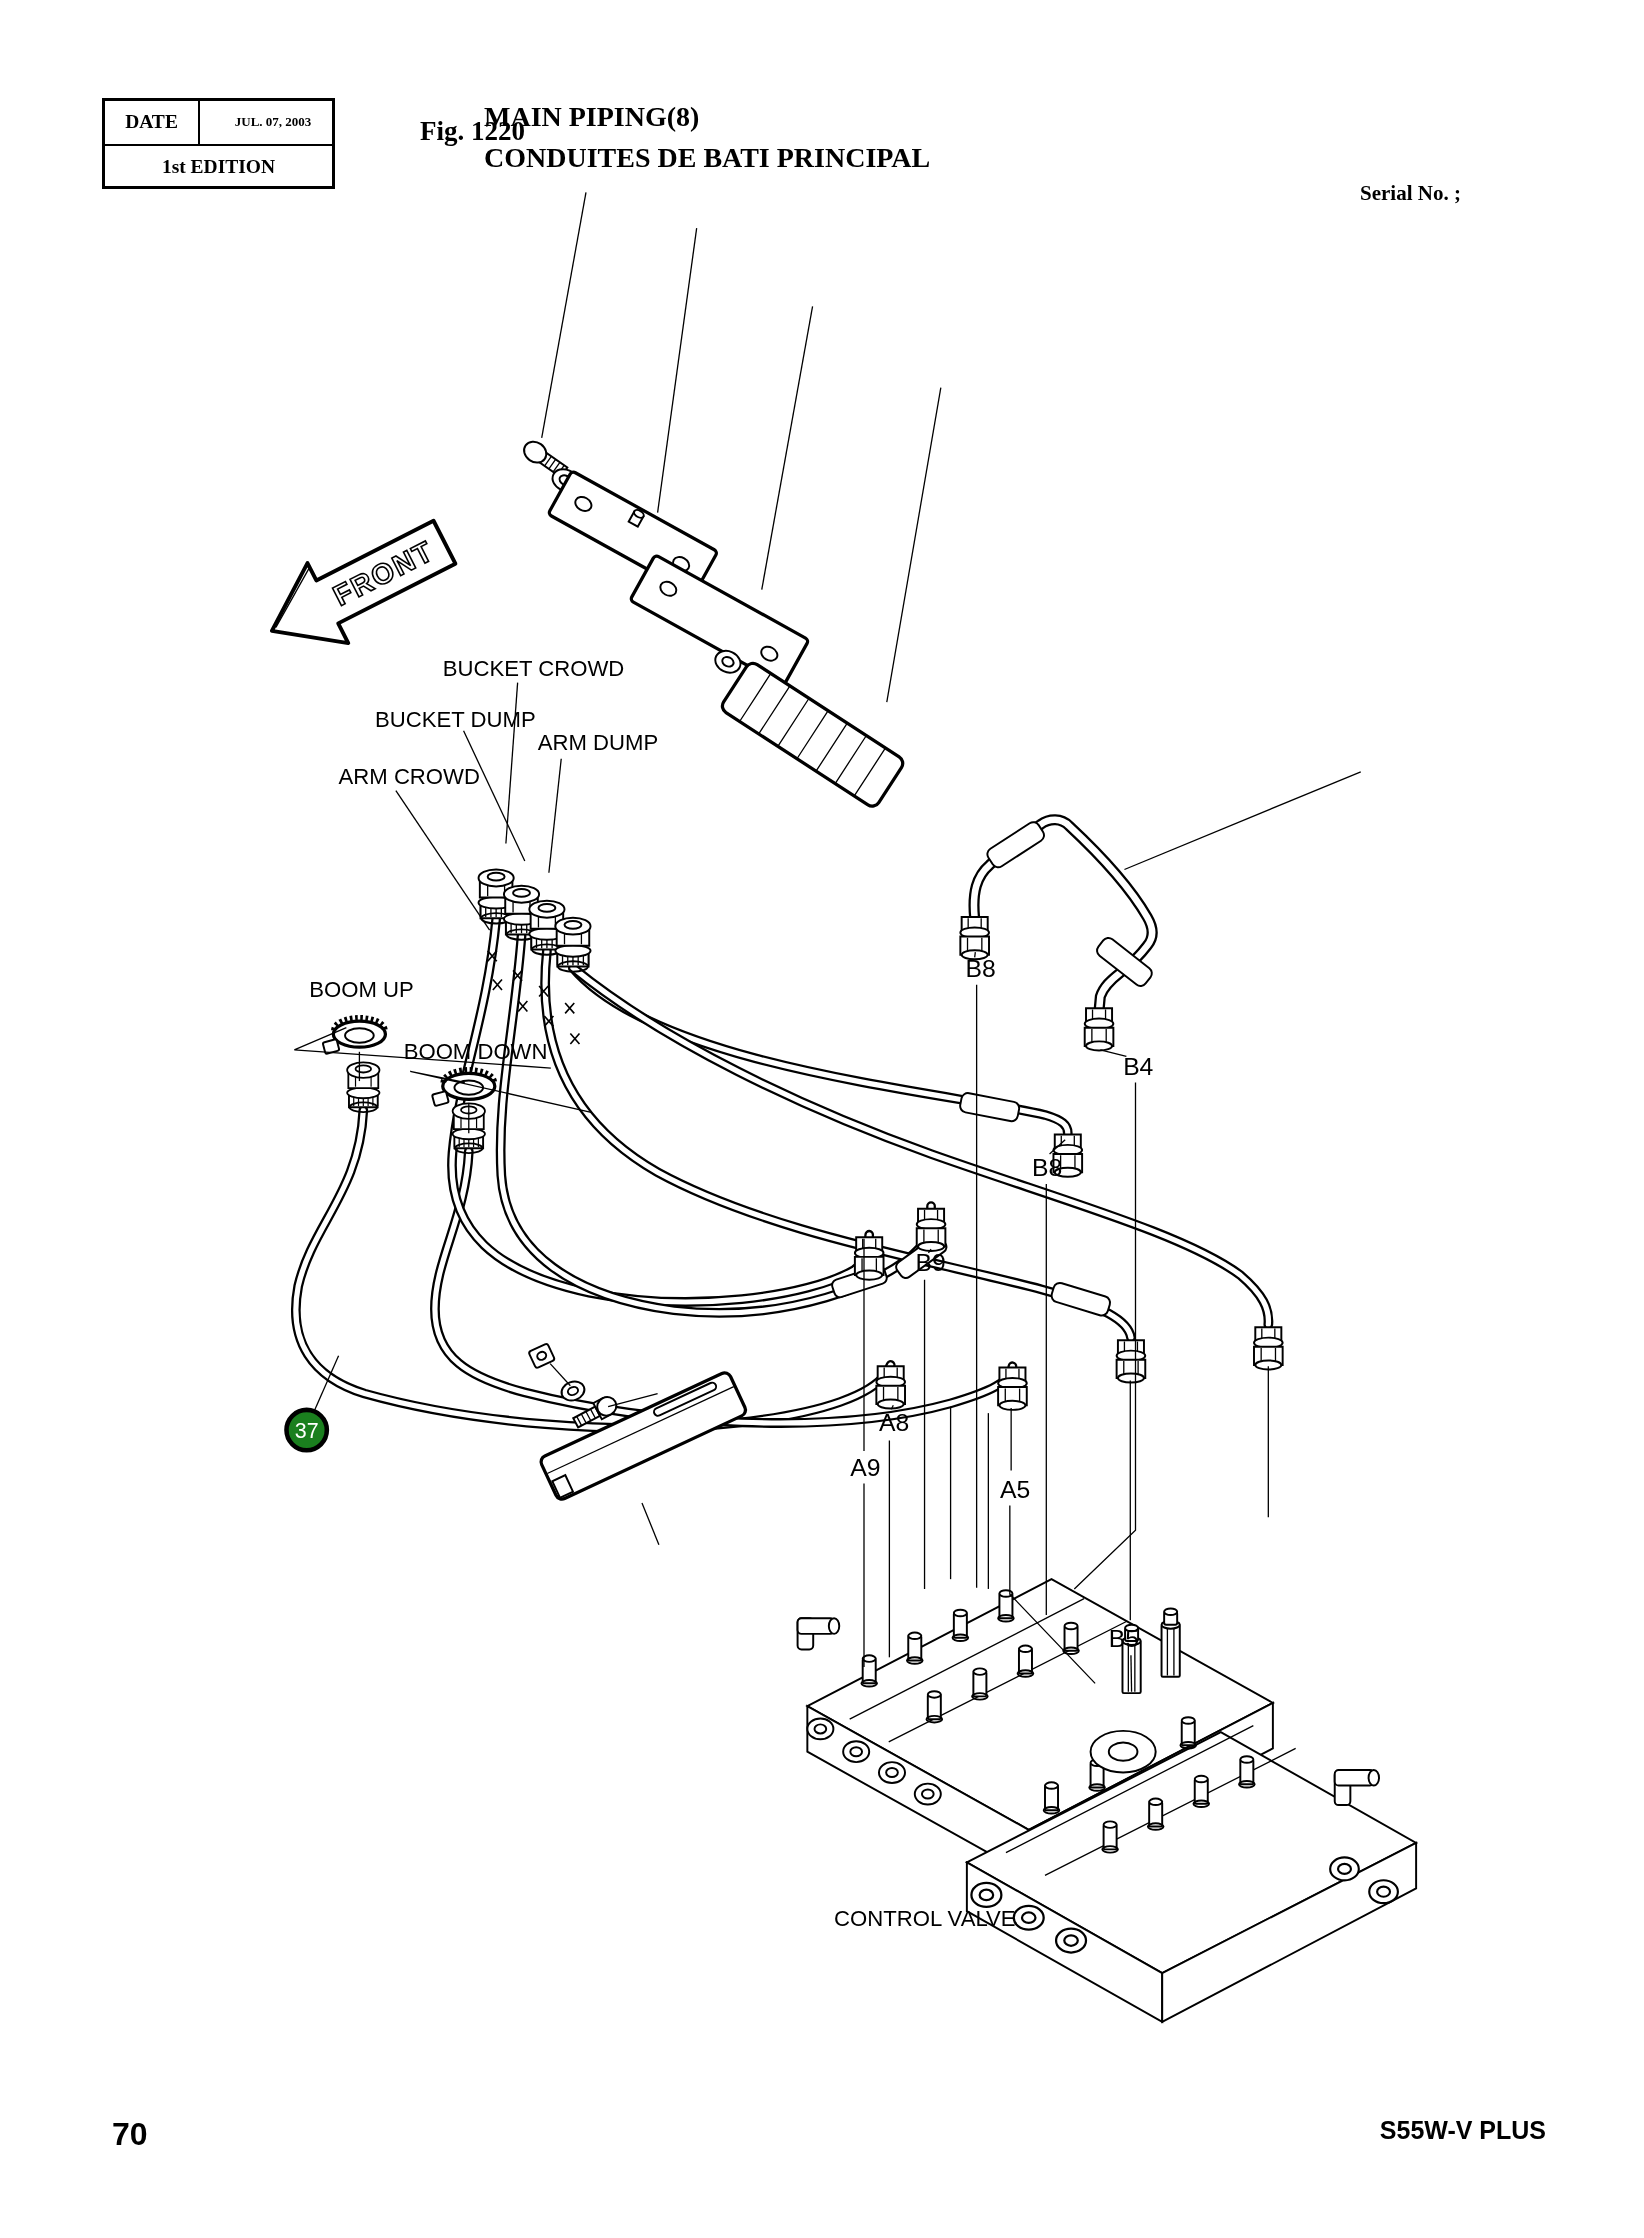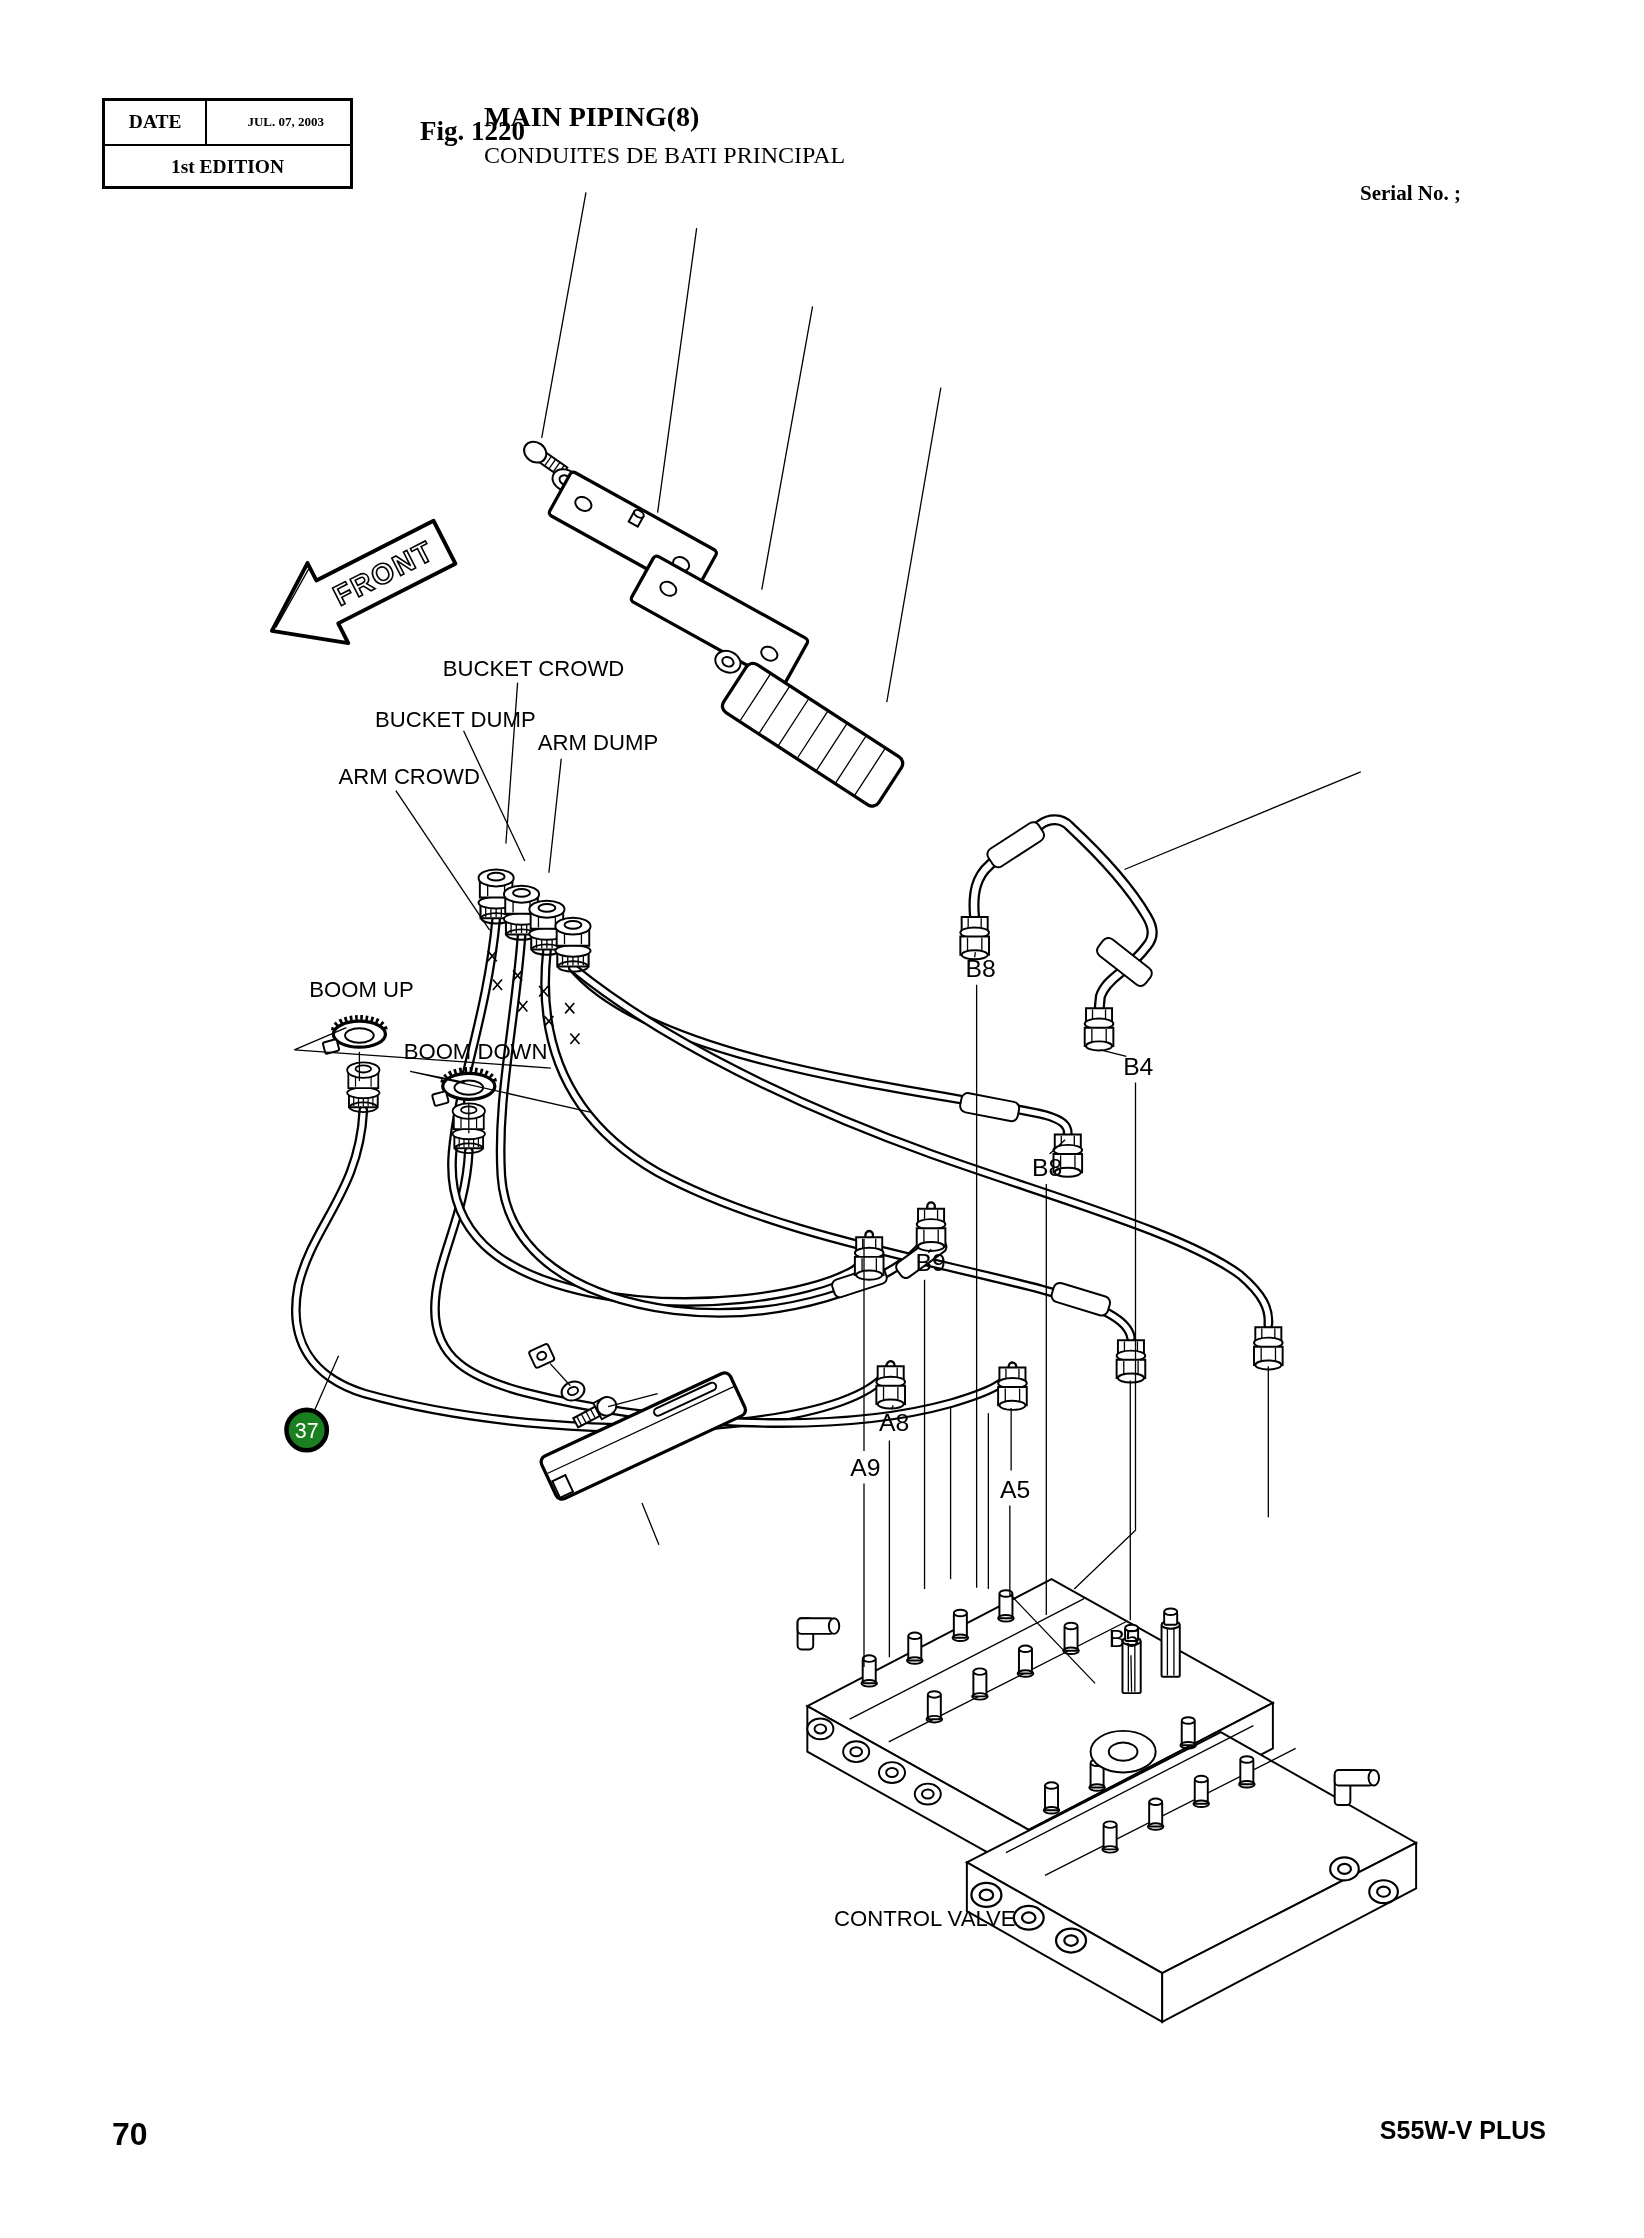--- a/index.html
+++ b/index.html
@@ -1,27 +1,27 @@
 <!DOCTYPE html>
 <html style="font-size:10.4px"><head>
 <meta charset="utf-8">
 <style>
   html,body{margin:0;padding:0;background:#fff;}
   #page{position:relative;width:1644px;height:2239px;background:#ffffff;overflow:hidden;
         font-family:"Liberation Serif",serif;color:#000;}
   
-  #stampbox{position:absolute;left:102px;top:98px;width:251px;height:91px;border:3.3px solid #000;box-sizing:border-box;}
+  #stampbox{position:absolute;left:102px;top:98px;width:233px;height:91px;border:3.3px solid #000;box-sizing:border-box;}
   #stampbox .row1{display:flex;height:50%;border-bottom:2.6px solid #000;}
   #stampbox .cell-date{width:41%;border-right:2.6px solid #000;display:flex;align-items:center;justify-content:center;
       font-weight:bold;font-size:19.5px;}
   #stampbox .cell-dateval{flex:1;display:flex;align-items:center;justify-content:center;font-weight:bold;font-size:13px;margin-left:14px;}
   #stampbox .row2{height:50%;display:flex;align-items:center;justify-content:center;font-weight:bold;font-size:19.5px;border-radius:11px;}
   #figlabel{position:absolute;left:420px;top:116px;font-weight:bold;font-size:27px;}
   #title-en{position:absolute;left:484px;top:101px;font-weight:bold;font-size:28px;}
-  #title-fr{position:absolute;left:484px;top:142px;font-weight:normal;font-size:24px;}
+  #title-fr{position:absolute;left:484px;top:142px;font-weight:bold;font-size:28px;}
   #serial{position:absolute;left:1360px;top:181px;font-weight:bold;font-size:21px;}
   
   #pagenum{position:absolute;left:112px;top:2116px;font-family:"Liberation Sans",sans-serif;font-weight:bold;font-size:32px;}
   #model{position:absolute;right:98px;top:2116px;font-family:"Liberation Sans",sans-serif;font-weight:bold;font-size:25px;}
   svg{position:absolute;left:0;top:0;}
   svg text{font-family:"Liberation Sans",sans-serif;font-size:34px;fill:#000;}
   text.port{font-size:38px;}
   .thin{stroke:#000;stroke-width:2;fill:none;}
   .dash{stroke:#000;stroke-width:2.5;fill:none;stroke-dasharray:14 10;}
   .ln{stroke:#000;stroke-width:3;fill:#fff;}

